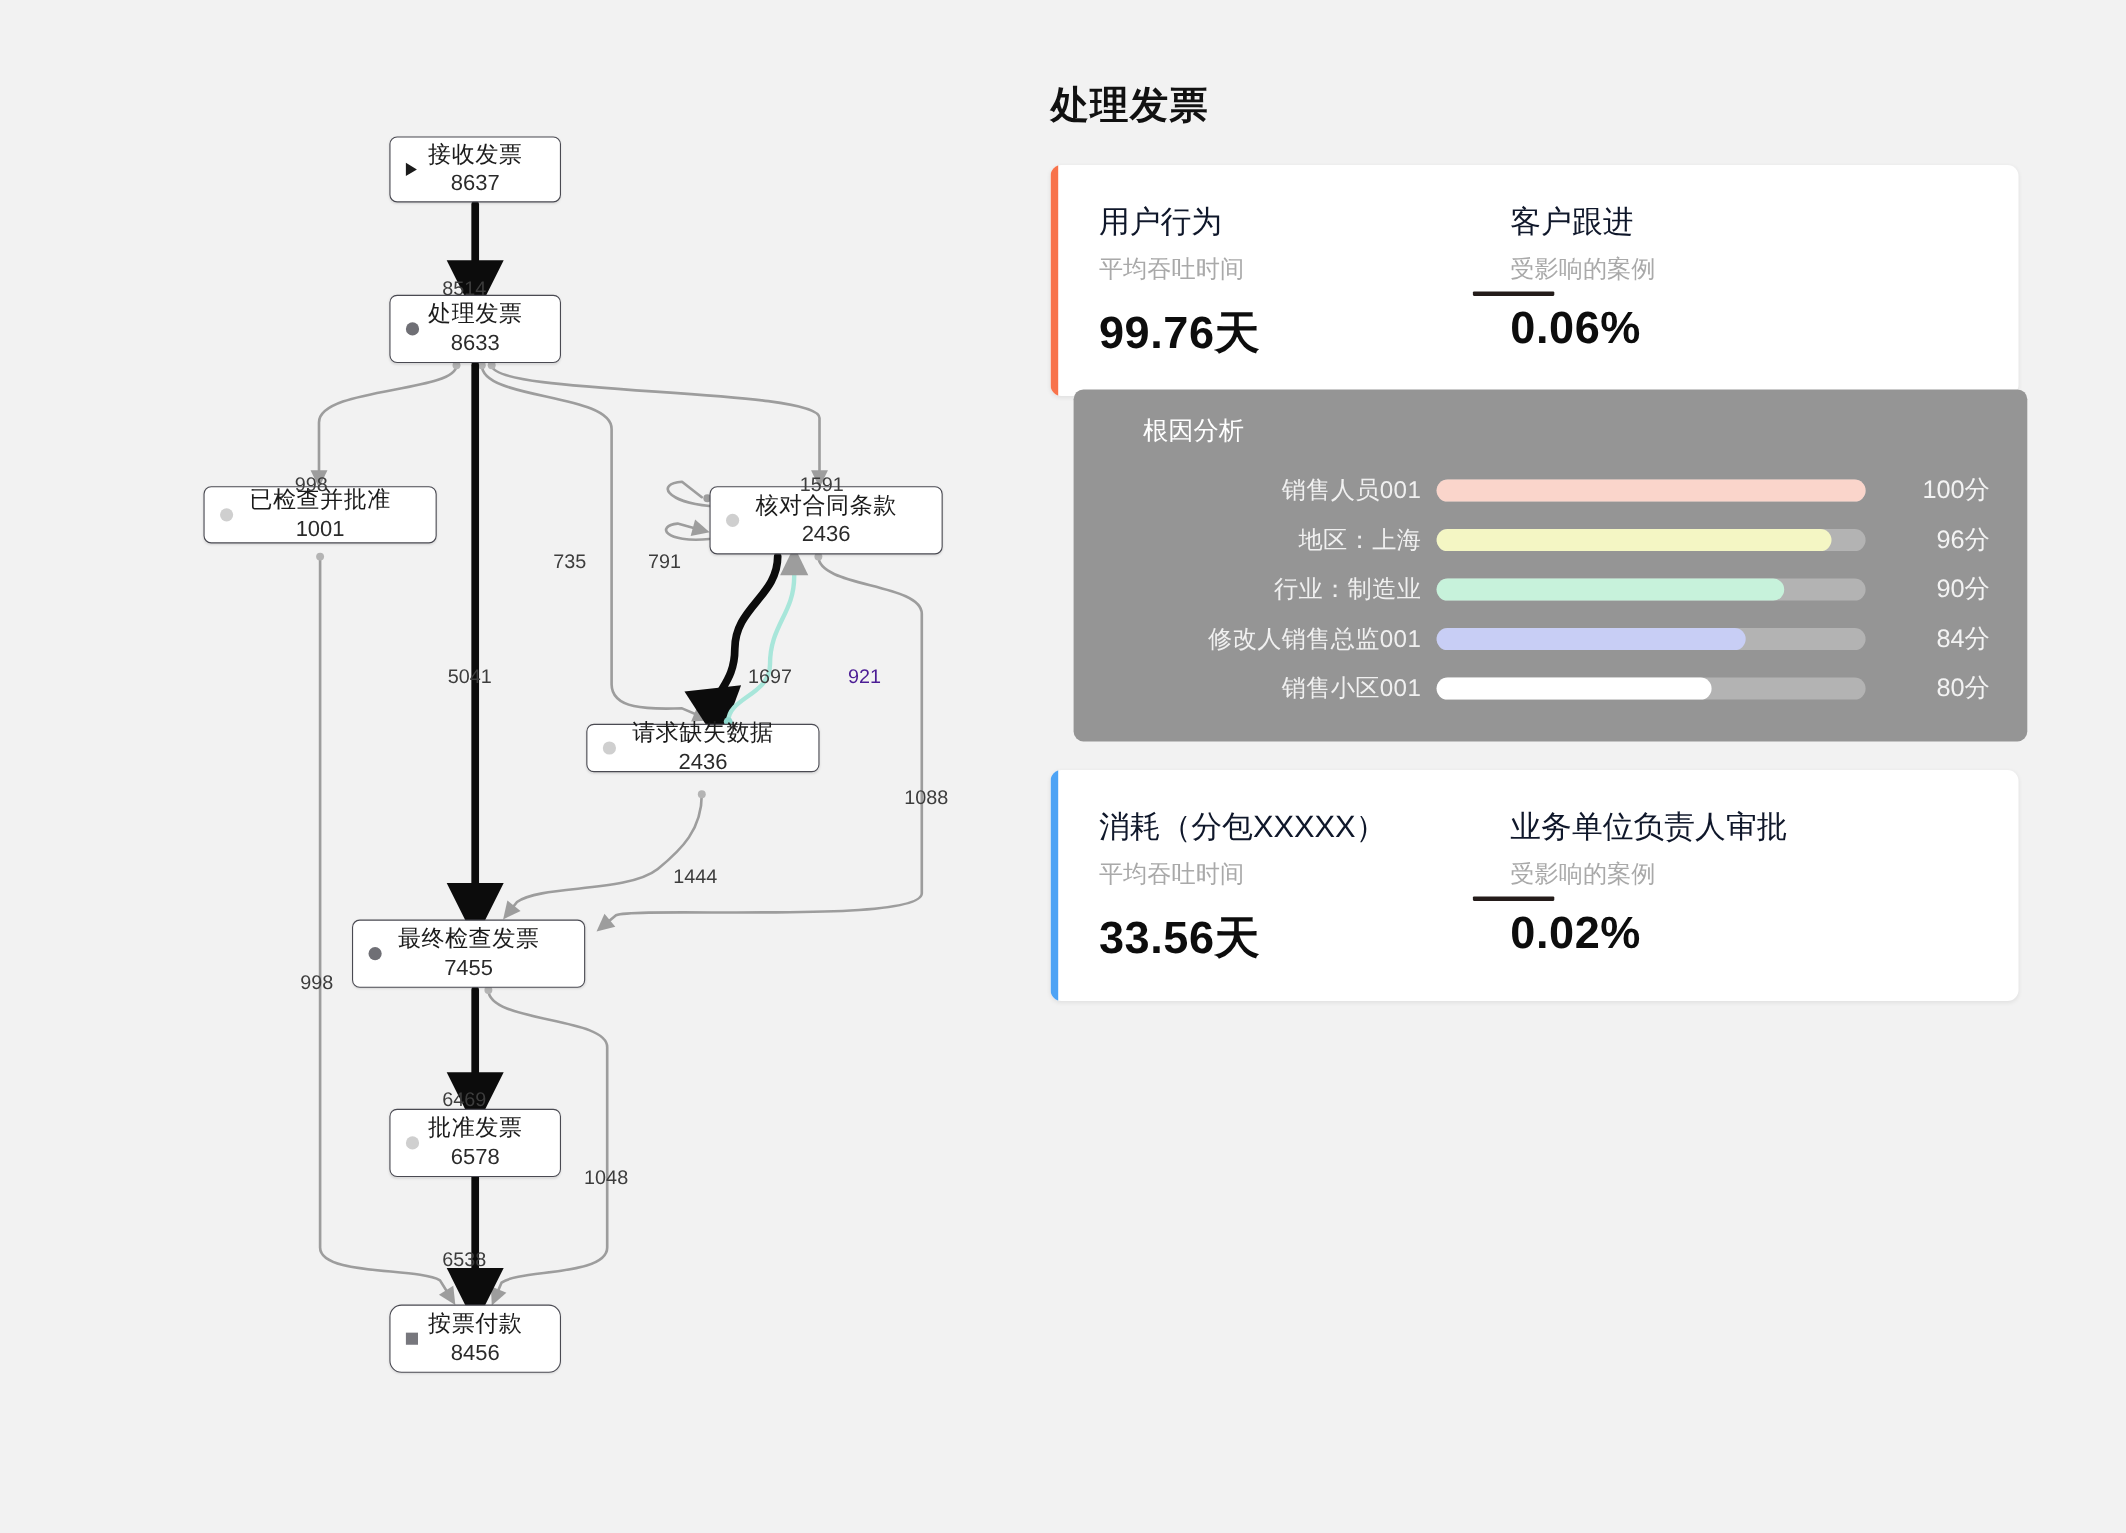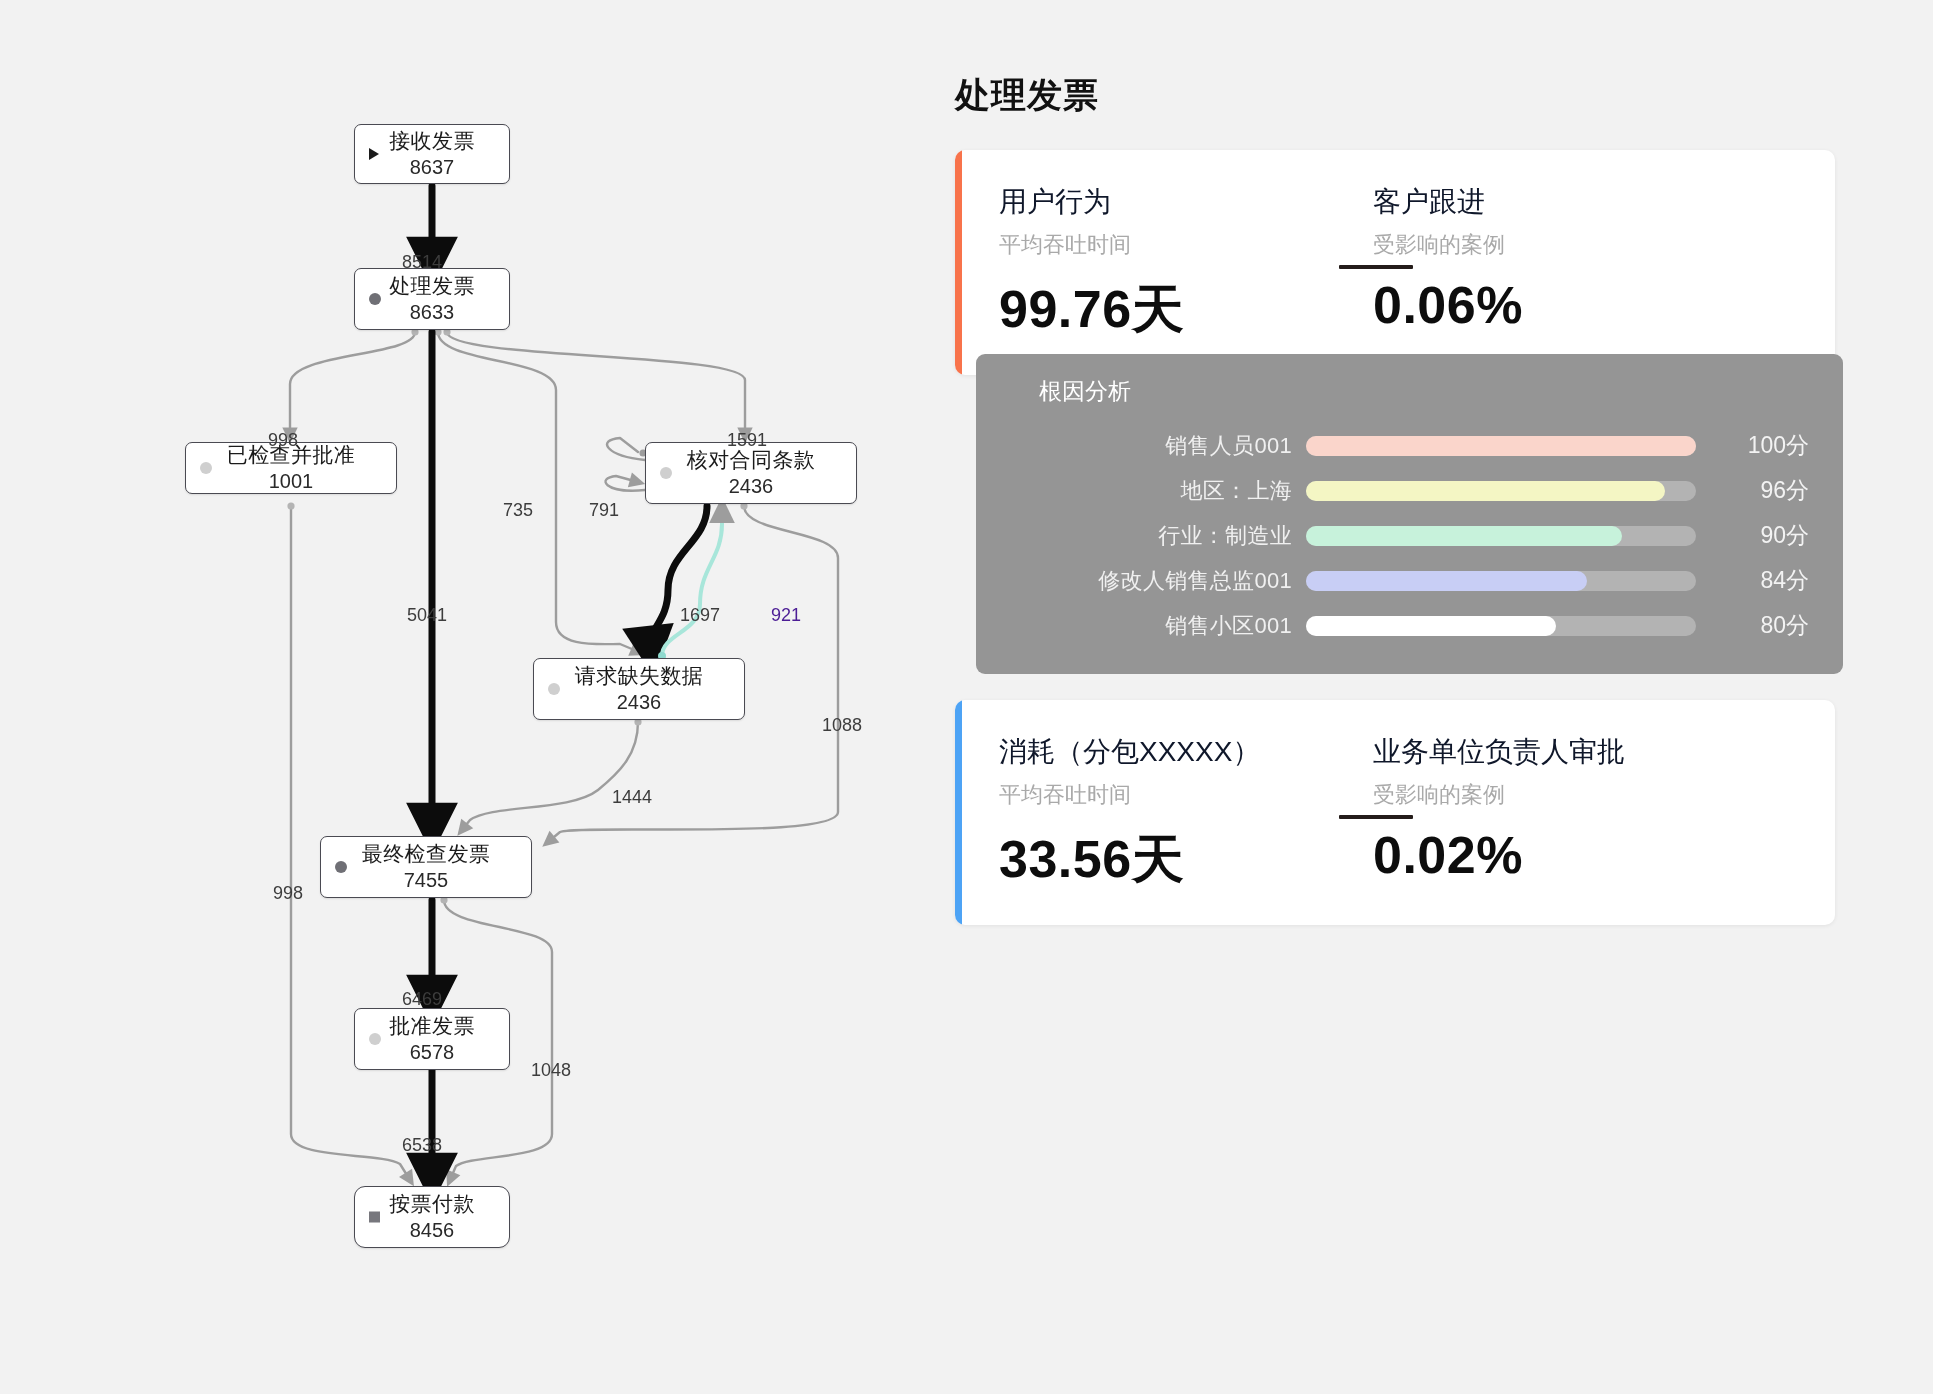--- a/index.html
+++ b/index.html
@@ -66,21 +66,21 @@
     position:absolute;left:0;width:880px;
     background:#fff;border-radius:10px;
     box-shadow:0 1px 4px rgba(0,0,0,.07);
     overflow:hidden;
   }
   .bn-accent{position:absolute;left:0;top:0;bottom:0;width:7px;}
   .bn-body{padding:34px 0 30px 44px;display:flex;}
   .bn-col{width:374px;}
   .bn-col .bn-head{font-size:28px;color:#0f172a;line-height:1.25;}
   .bn-col .bn-sub{font-size:22px;color:#a9a9a9;margin-top:12px;line-height:1.25;}
-  .bn-col .bn-val{font-size:52px;font-weight:bold;color:#0d0d0d;margin-top:16px;letter-spacing:.5px;}
+  .bn-col .bn-val{font-size:41px;font-weight:bold;color:#0d0d0d;margin-top:16px;letter-spacing:.5px;}
   .bn-dash{
     position:absolute;left:384px;top:115px;
     width:74px;height:4px;background:#241c1a;border-radius:1px;
   }
 
   
   #root-cause{
     position:absolute;left:21px;width:840px;
     background:#959595;border-radius:9px;
     padding:22px 0 26px 0;
@@ -175,21 +175,21 @@
         <div class="node" style="left: 185px; top: 430px; width: 212px; height: 52px;">
           <span class="nd-icon circle light"></span>
           <span class="nd-title">已检查并批准</span>
           <span class="nd-count">1001</span>
         </div>
         <div class="node" style="left: 645px; top: 430px; width: 212px; height: 62px;">
           <span class="nd-icon circle light"></span>
           <span class="nd-title">核对合同条款</span>
           <span class="nd-count">2436</span>
         </div>
-        <div class="node" style="left: 533px; top: 646px; width: 212px; height: 62px;">
+        <div class="node" style="left: 533px; top: 646px; width: 212px; height: 44px;">
           <span class="nd-icon circle light"></span>
           <span class="nd-title">请求缺失数据</span>
           <span class="nd-count">2436</span>
         </div>
         <div class="node" style="left: 320px; top: 824px; width: 212px; height: 62px;">
           <span class="nd-icon circle dark"></span>
           <span class="nd-title">最终检查发票</span>
           <span class="nd-count">7455</span>
         </div>
         <div class="node" style="left: 354px; top: 996px; width: 156px; height: 62px;">

